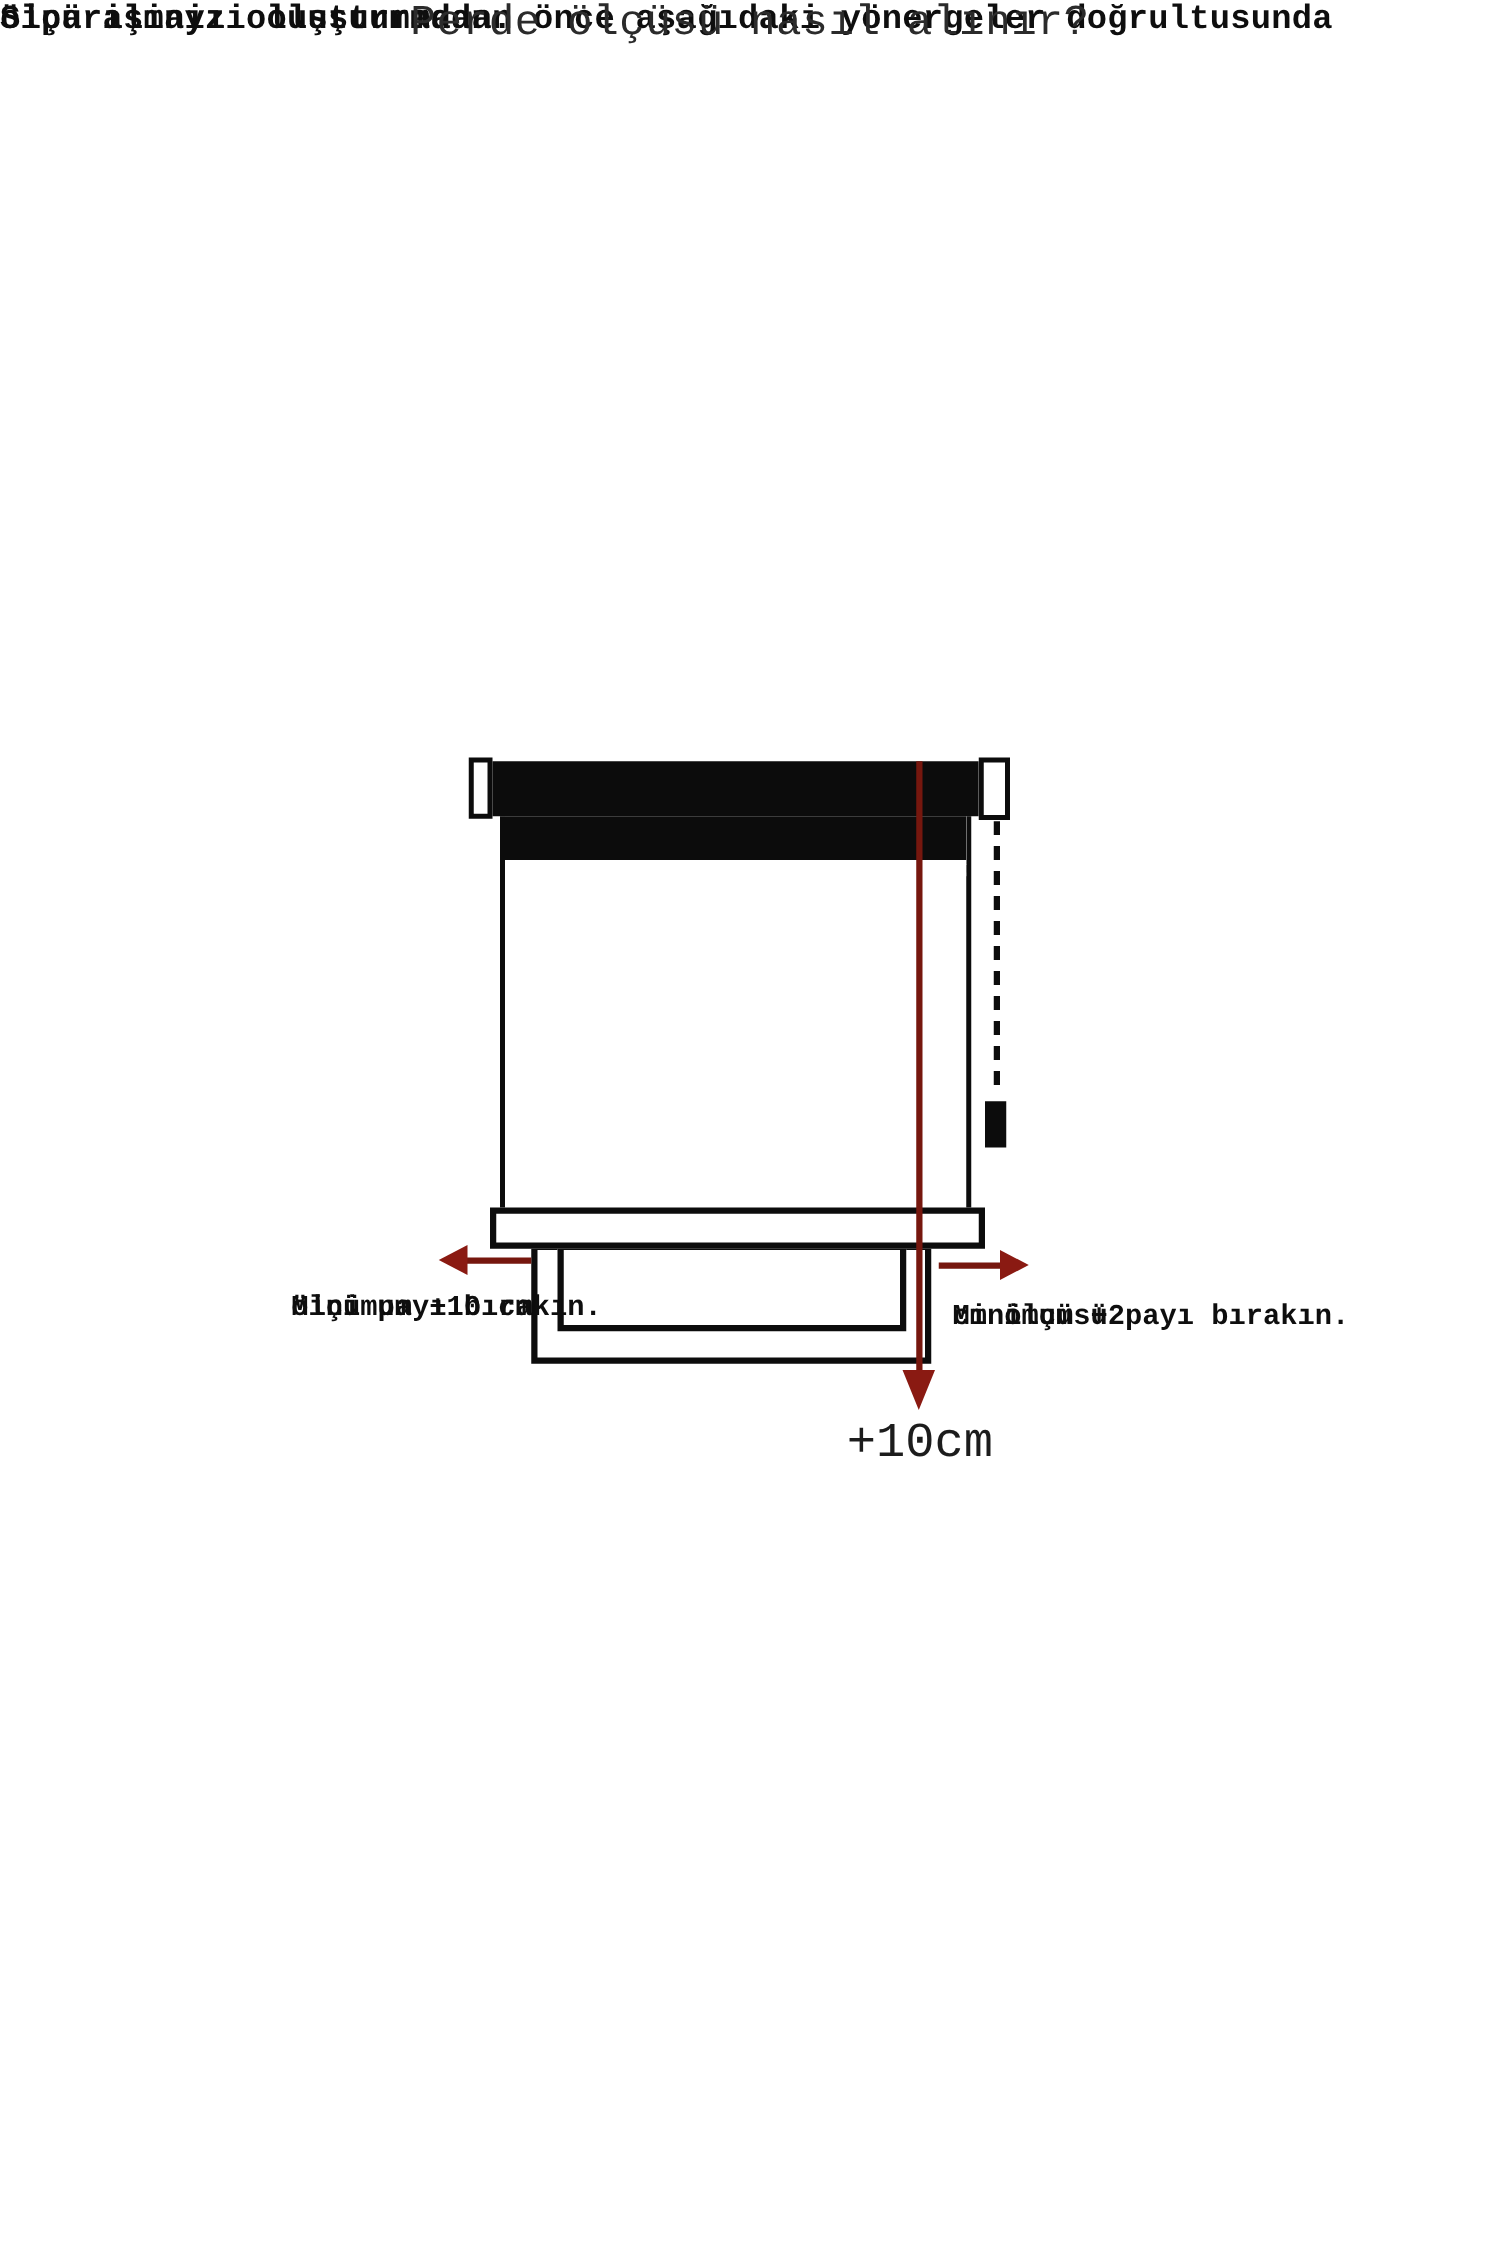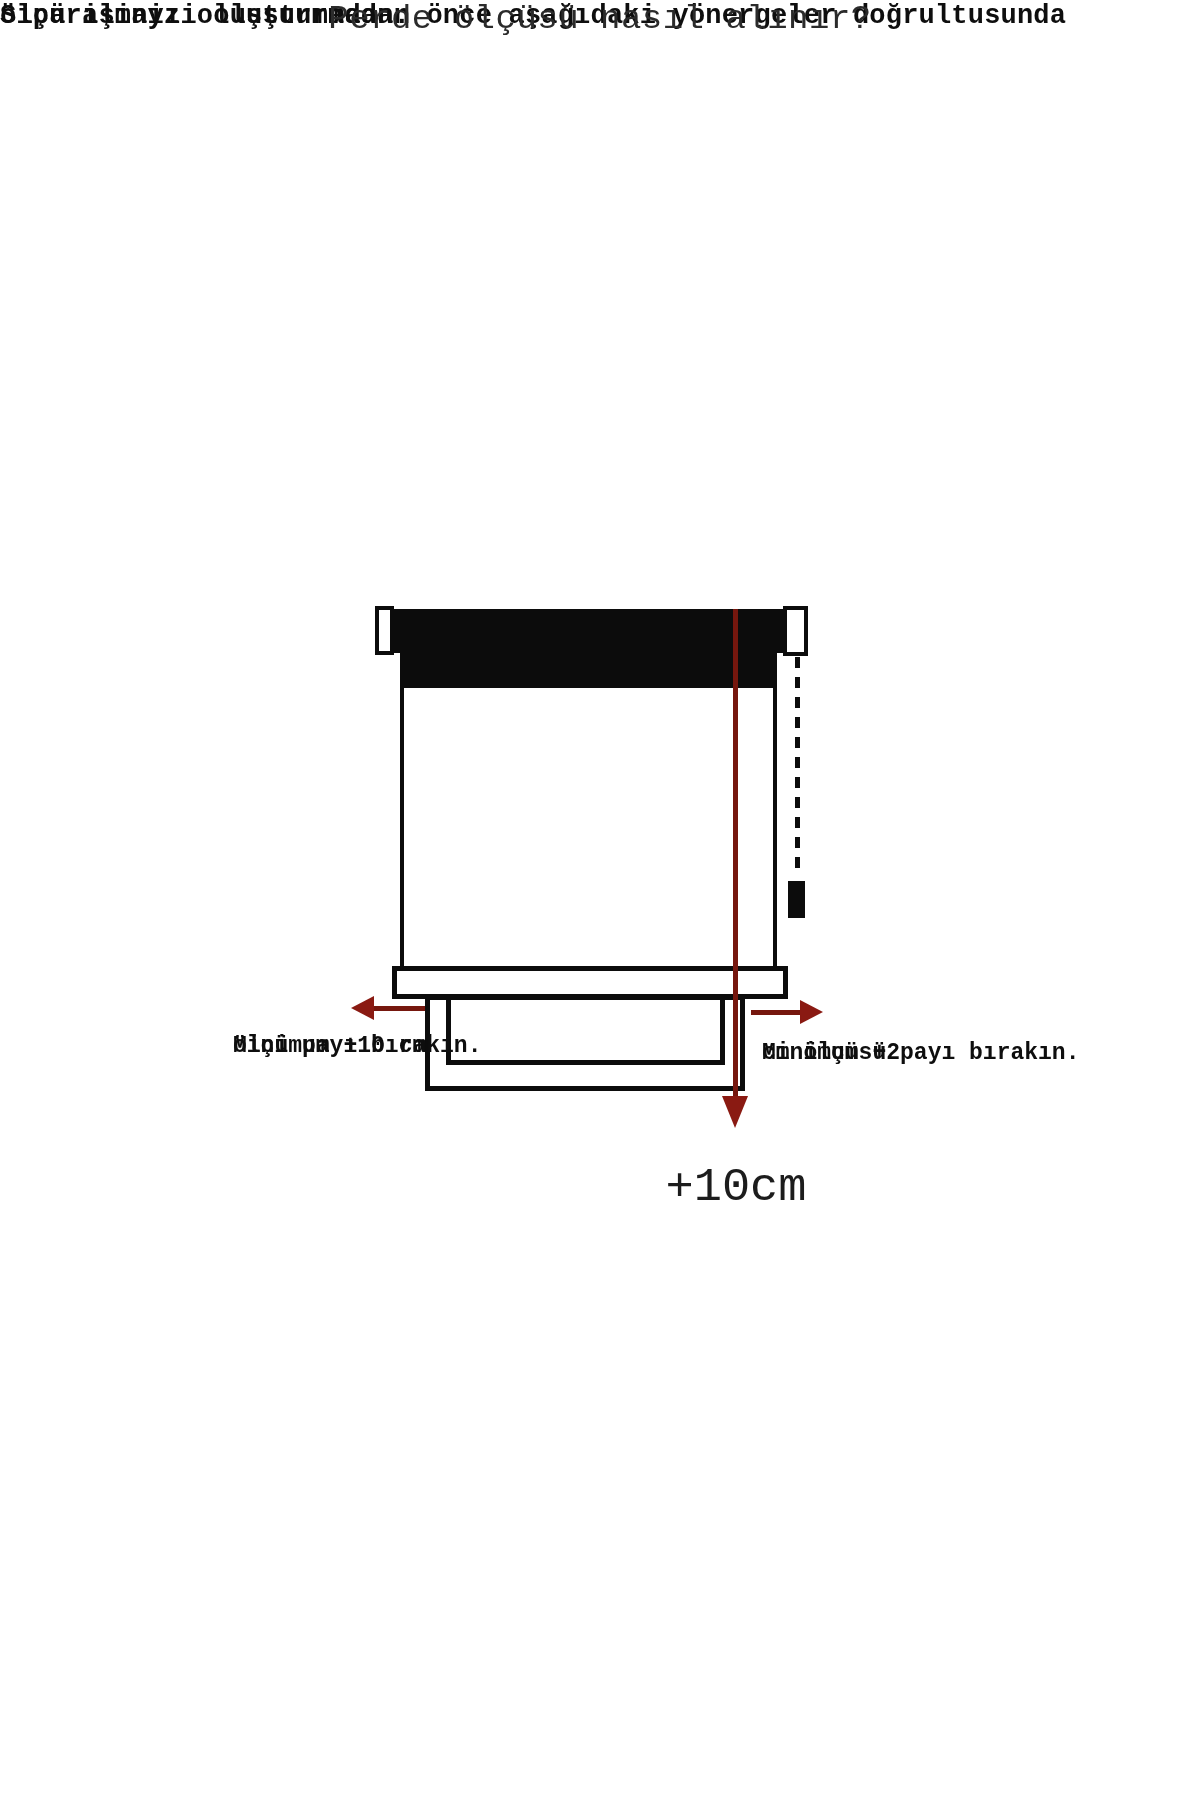--- a/index.html
+++ b/index.html
@@ -92,23 +92,23 @@
   
   .overhang-note {
     font-size: 23px; font-weight: bold; color: #0e0e0e; line-height: 27px;
     white-space: nowrap; z-index: 7;
   }
   .overhang-note span { position: static; display: block; }
   .overhang-note.left  { left: 233px; top: 1033px; }
   .overhang-note.right { left: 762px; top: 1040px; }
 
   .bottom-measure {
-    left: 611px; top: 1161px; width: 250px;
+    left: 611px; top: 1133px; width: 250px;
     text-align: center;
-    font-size: 47px; font-weight: 400; color: #1c1c1c; z-index: 7;
+    font-size: 39px; font-weight: 400; color: #1c1c1c; z-index: 7;
   }
 </style>
 </head>
 <body>
 
 <div id="canvas">
 
   <div class="header-note">
     <span>Siparişinizi oluşturmadan önce aşağıdaki yönergeler doğrultusunda</span>
     <span>ölçü almayı oluşturmadan.</span>

